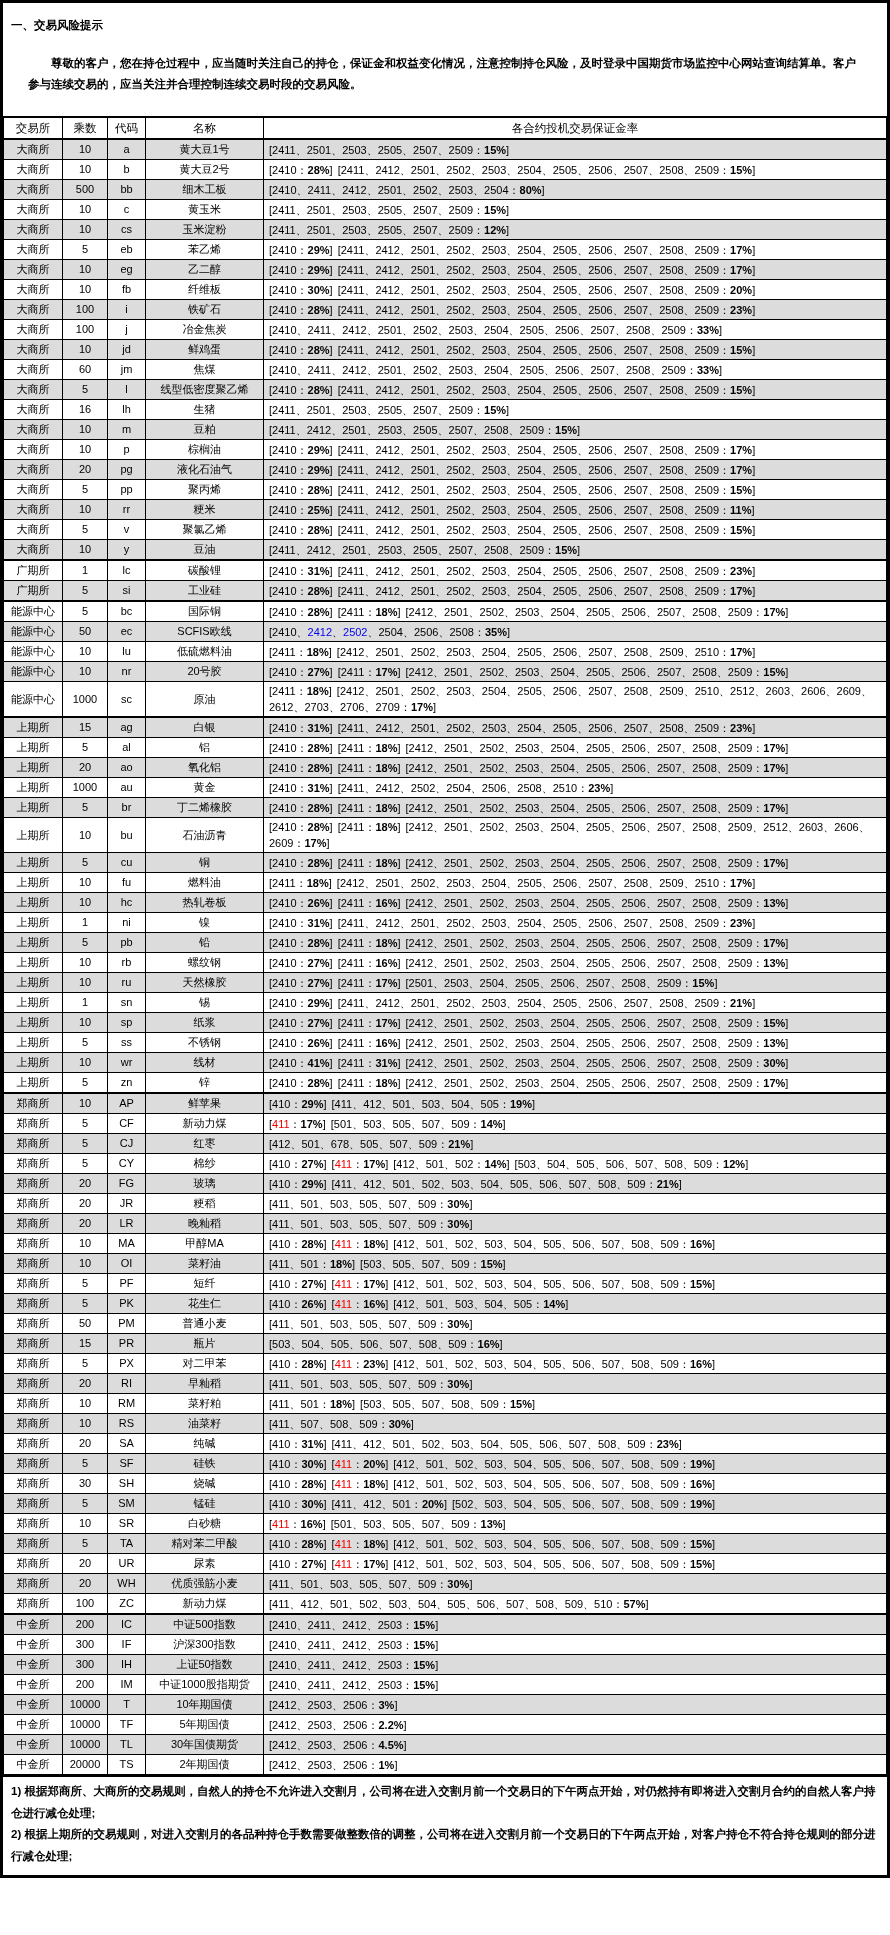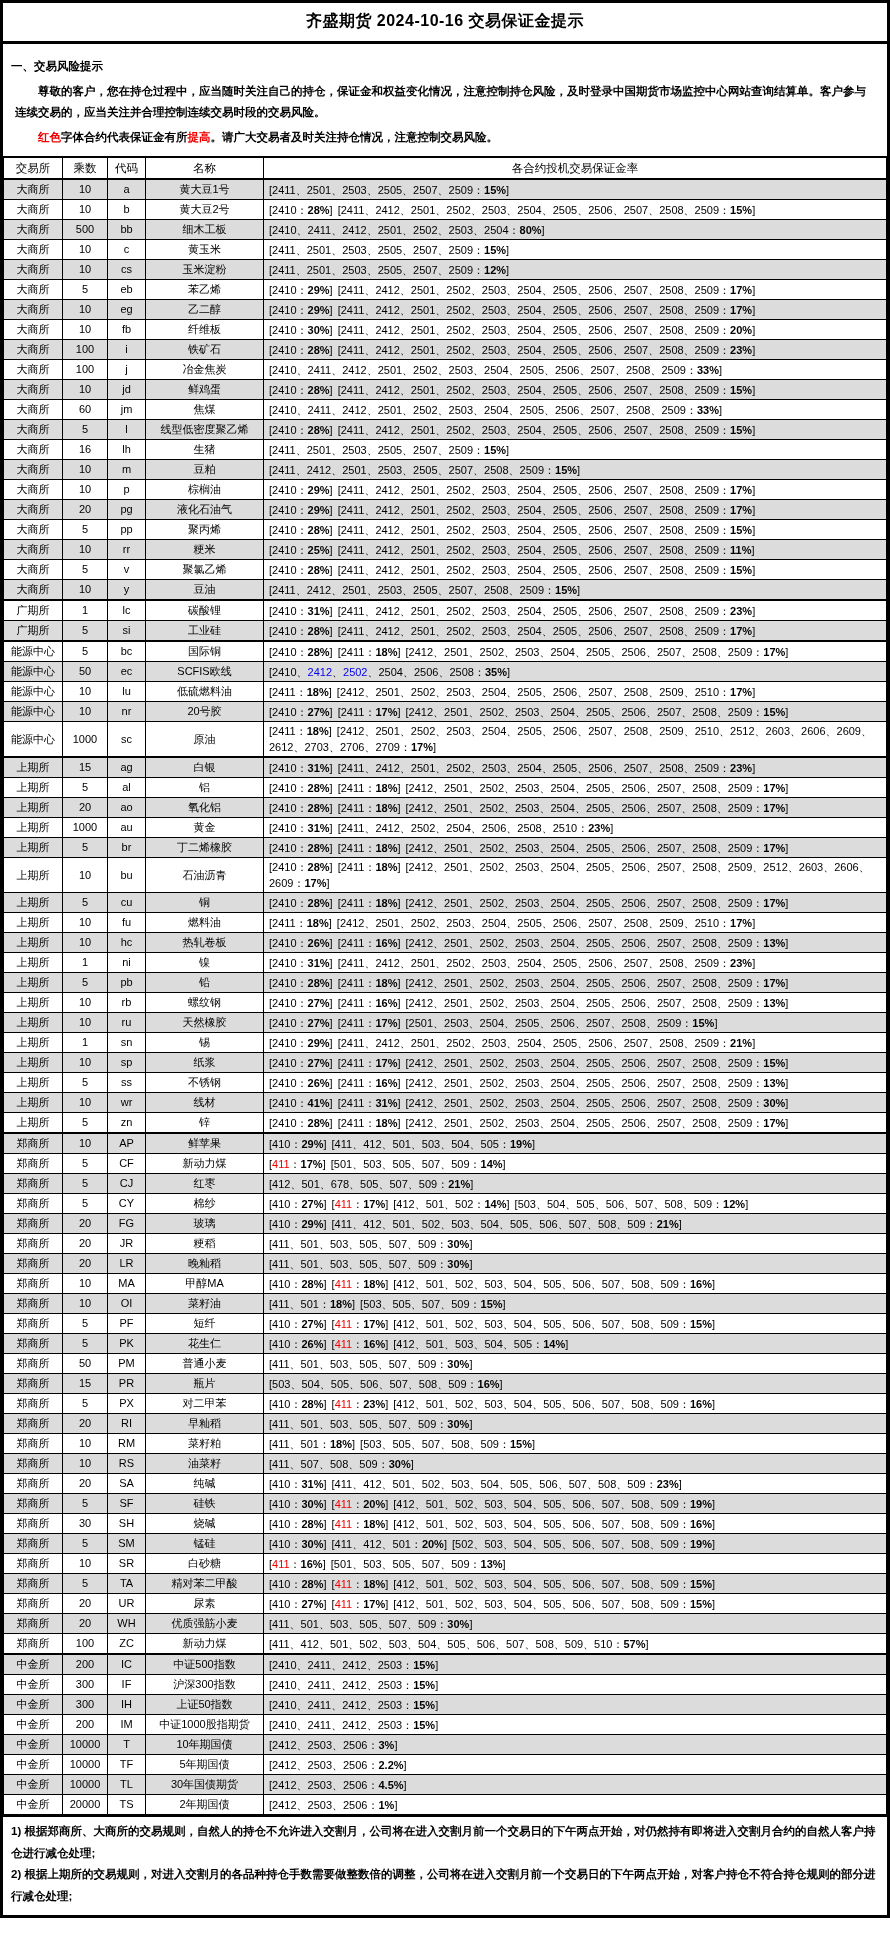--- a/index.html
+++ b/index.html
@@ -1,45 +1,43 @@
 <!DOCTYPE html>
 <html><head>
 <meta charset="utf-8">
 <style>
   html,body{margin:0;padding:0;background:#fff;}
   body{font-family:"Liberation Sans","DejaVu Sans",sans-serif;color:#000;}
   .page{width:884px;margin:0 auto;border:3px solid #000;background:#fff;}
   .title-bar{font-size:16px;font-weight:bold;text-align:center;padding:8px 0 9px;border-bottom:3px solid #000;letter-spacing:0.5px;}
   .intro{font-size:11.5px;font-weight:600;line-height:21px;padding:12px 8px 4px;}
   .intro .heading{text-indent:0;}
-  .intro .para{text-indent:2em;margin:4px;}
+  .intro .para{text-indent:2em;margin:17px;}
   .red{color:#f00000;}
   .blue{color:#0000ee;text-align:right;}
   table.margin-table{width:100%;border-collapse:collapse;table-layout:fixed;font-size:11px;}
   table.margin-table th{font-size:11.5px;font-weight:normal;border:1px solid #000;border-top:2px solid #000;border-bottom:2px solid #000;height:20px;padding:0 2px;text-align:center;background:#fff;}
   table.margin-table td{border:1px solid #000;padding:1px 3px;height:17px;line-height:15px;text-align:center;overflow:hidden;}
   table.margin-table td.margin-cell{text-align:left;white-space:normal;word-spacing:2px;line-height:16px;padding-left:5px;}
   tr.shade td{background:#dcdcdc;}
   tr.gstart td{border-top:2px solid #000;}
   .pct{font-weight:bold;}
   .footer{border-top:2px solid #000;font-size:11.5px;font-weight:600;line-height:21.5px;padding:4px 8px 8px;}
   .footer .note{margin:0;}
   col.c-ex{width:59px;} col.c-mul{width:45px;} col.c-code{width:38px;} col.c-name{width:118px;} col.c-margin{width:auto;}
 </style>
 </head>
 <body>
 
 <div class="page">
 
-  <div class="title-bar">齐盛期货 2024-10-16 交易保证金提示</div>
 
   <div class="intro">
     <div class="heading">一、交易风险提示</div>
     <p class="para">尊敬的客户，您在持仓过程中，应当随时关注自己的持仓，保证金和权益变化情况，注意控制持仓风险，及时登录中国期货市场监控中心网站查询结算单。客户参与连续交易的，应当关注并合理控制连续交易时段的交易风险。</p>
-    <p class="para"><span class="red">红色</span><span>字体合约代表保证金有所</span><span class="red">提高</span><span>。请广大交易者及时关注持仓情况，注意控制交易风险。</span></p>
   </div>
 
   <table class="margin-table">
     <colgroup>
       <col class="c-ex">
         <col class="c-mul">
         <col class="c-code">
         <col class="c-name">
         <col class="c-margin">
     </colgroup>

